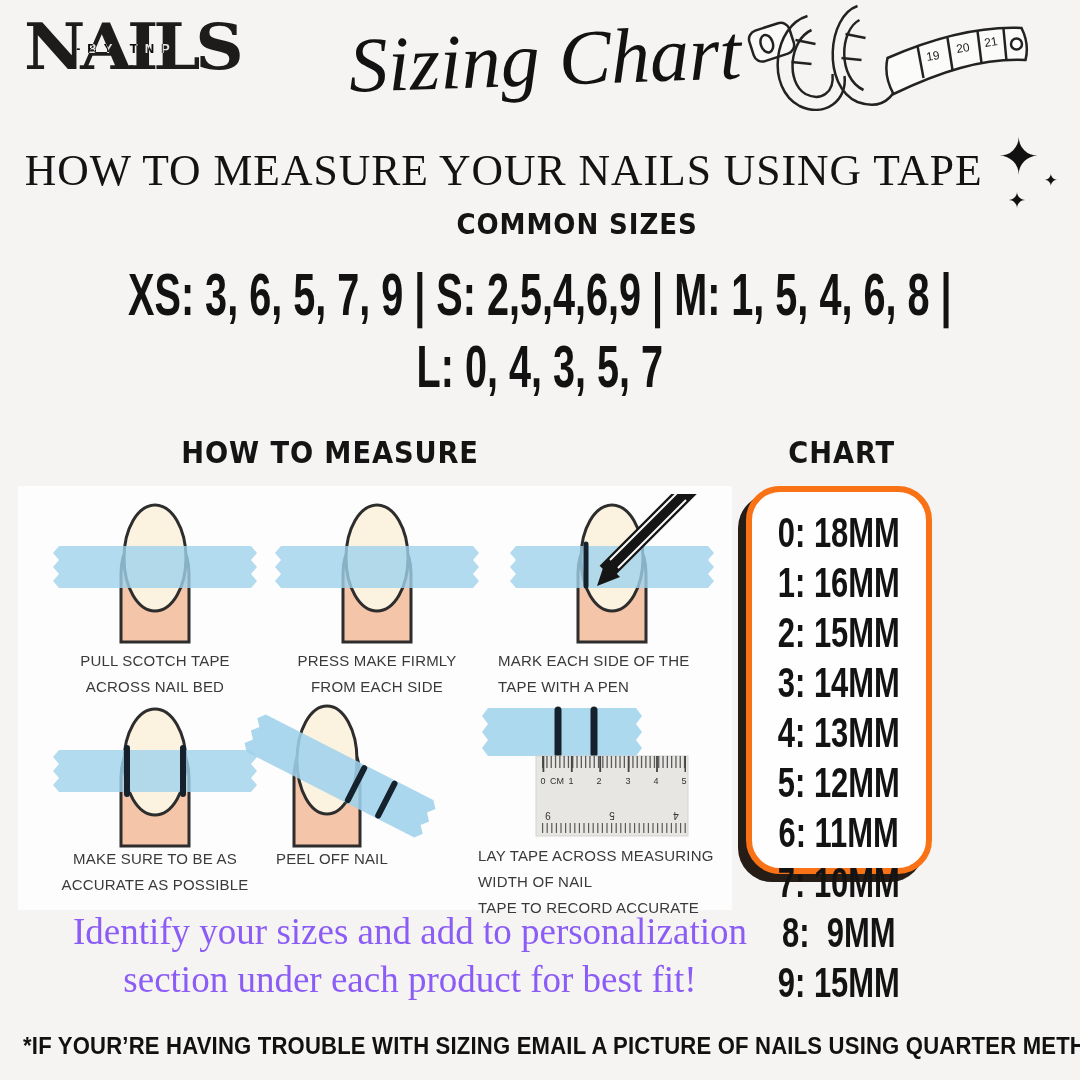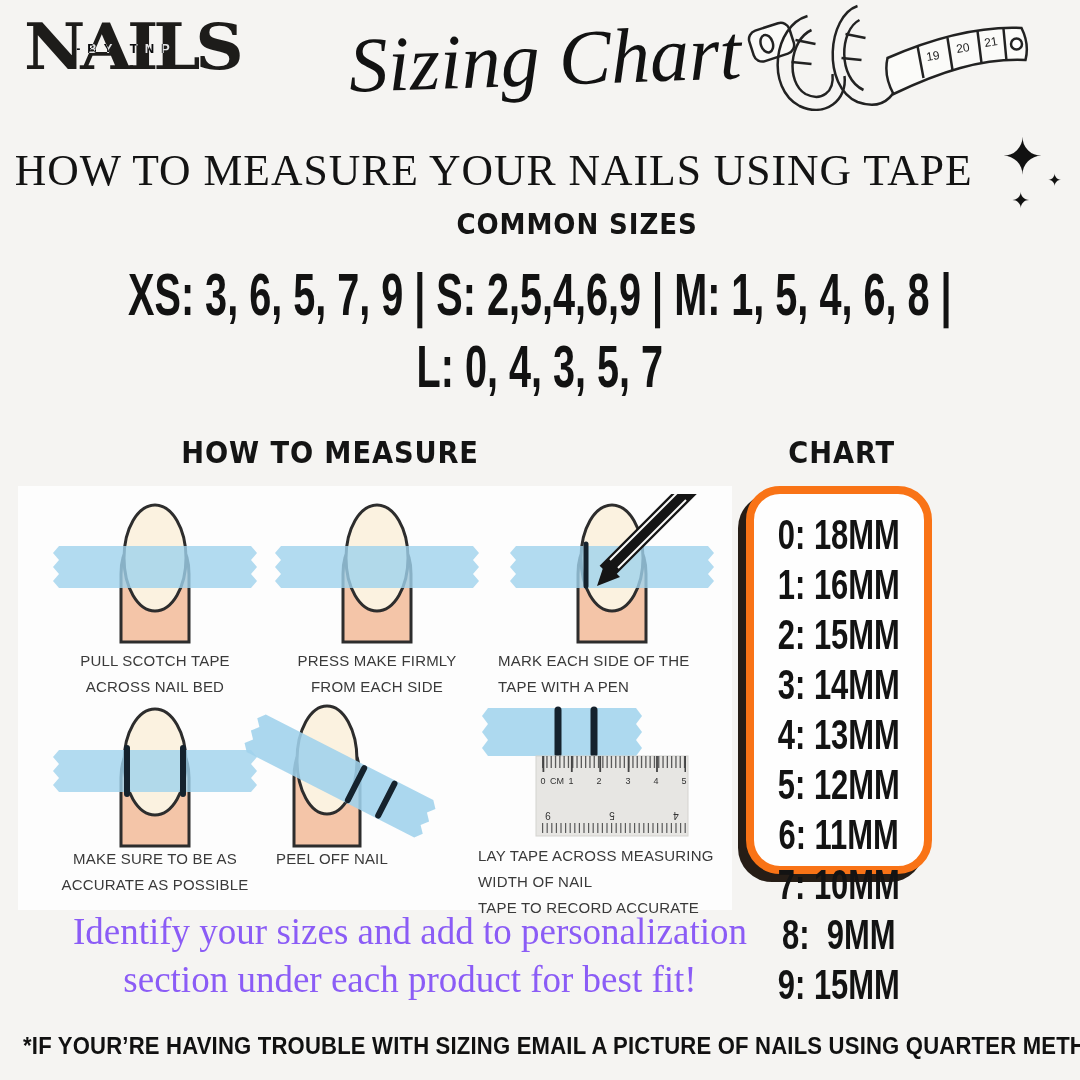--- a/index.html
+++ b/index.html
@@ -15,21 +15,21 @@
             font-size:13px;font-weight:700;letter-spacing:7px;white-space:nowrap;}
 
   
   .script-title{left:315px;top:0px;width:460px;height:125px;text-align:center;
                 font-family:"Liberation Serif",serif;font-style:italic;font-size:78px;line-height:118px;
                 color:#121212;transform:rotate(-2deg);white-space:nowrap;}
 
   .tape-art{left:735px;top:0px;width:305px;height:128px;}
 
   
-  .headline-row{left:0;top:140px;width:1080px;display:flex;align-items:flex-start;gap:14px;}
+  .headline-row{left:0;top:140px;width:1080px;display:flex;justify-content:center;align-items:flex-start;}
   .headline{font-family:"Liberation Serif",serif;font-size:45px;letter-spacing:1px;color:#131313;
             transform:scaleX(0.97);white-space:nowrap;padding-top:4px;}
   .sparkles{position:relative;width:72px;height:80px;}
   .sparkle-lg{position:absolute;left:0;top:-8px;font-size:50px;line-height:50px;color:#111;}
   .sparkle-sm1{position:absolute;left:46px;top:30px;font-size:17px;color:#111;}
   .sparkle-sm2{position:absolute;left:10px;top:48px;font-size:22px;color:#111;}
 
   .common-heading{left:0;top:207px;width:1080px;text-align:center;margin-left:37px;}
   .common-heading span{display:inline-block;font-family:"DejaVu Sans",sans-serif;font-weight:700;
                        font-size:29px;letter-spacing:1px;transform:scaleX(0.9);color:#141414;}
@@ -47,21 +47,21 @@
   .sec-right{left:752px;top:434px;width:180px;}
 
   .steps-bg{left:18px;top:486px;width:714px;height:424px;background:#fdfdfd;}
 
   .step{position:absolute;}
   .cap{position:absolute;font-size:15px;line-height:26px;letter-spacing:0.2px;color:#3a3a3a;}
   .cap-center{text-align:center;}
   .cap-left{text-align:left;}
 
   
-  .chart-box{left:746px;top:486px;width:186px;height:388px;background:#fefefe;border:8px solid #f97316;
+  .chart-box{left:746px;top:486px;width:186px;height:388px;background:#fefefe;border:6px solid #f97316;
              border-radius:34px;box-sizing:border-box;box-shadow:-8px 8px 0 0 #261d16;padding-top:15px;}
   .chart-row{height:50px;display:flex;justify-content:center;align-items:center;}
   .chart-row span{font-family:"Liberation Sans",sans-serif;font-weight:700;font-size:43px;
                   transform:scaleX(0.72);white-space:pre;color:#131313;}
 
   .note{left:30px;top:908px;width:760px;text-align:center;font-family:Liberation Serif, serif;
         font-size:37px;line-height:48px;color:#8b5cf6;}
 
   .footer{left:0;top:1033px;width:1080px;text-align:center;}
   .footer span{display:inline-block;font-family:"Liberation Sans",sans-serif;font-weight:700;

